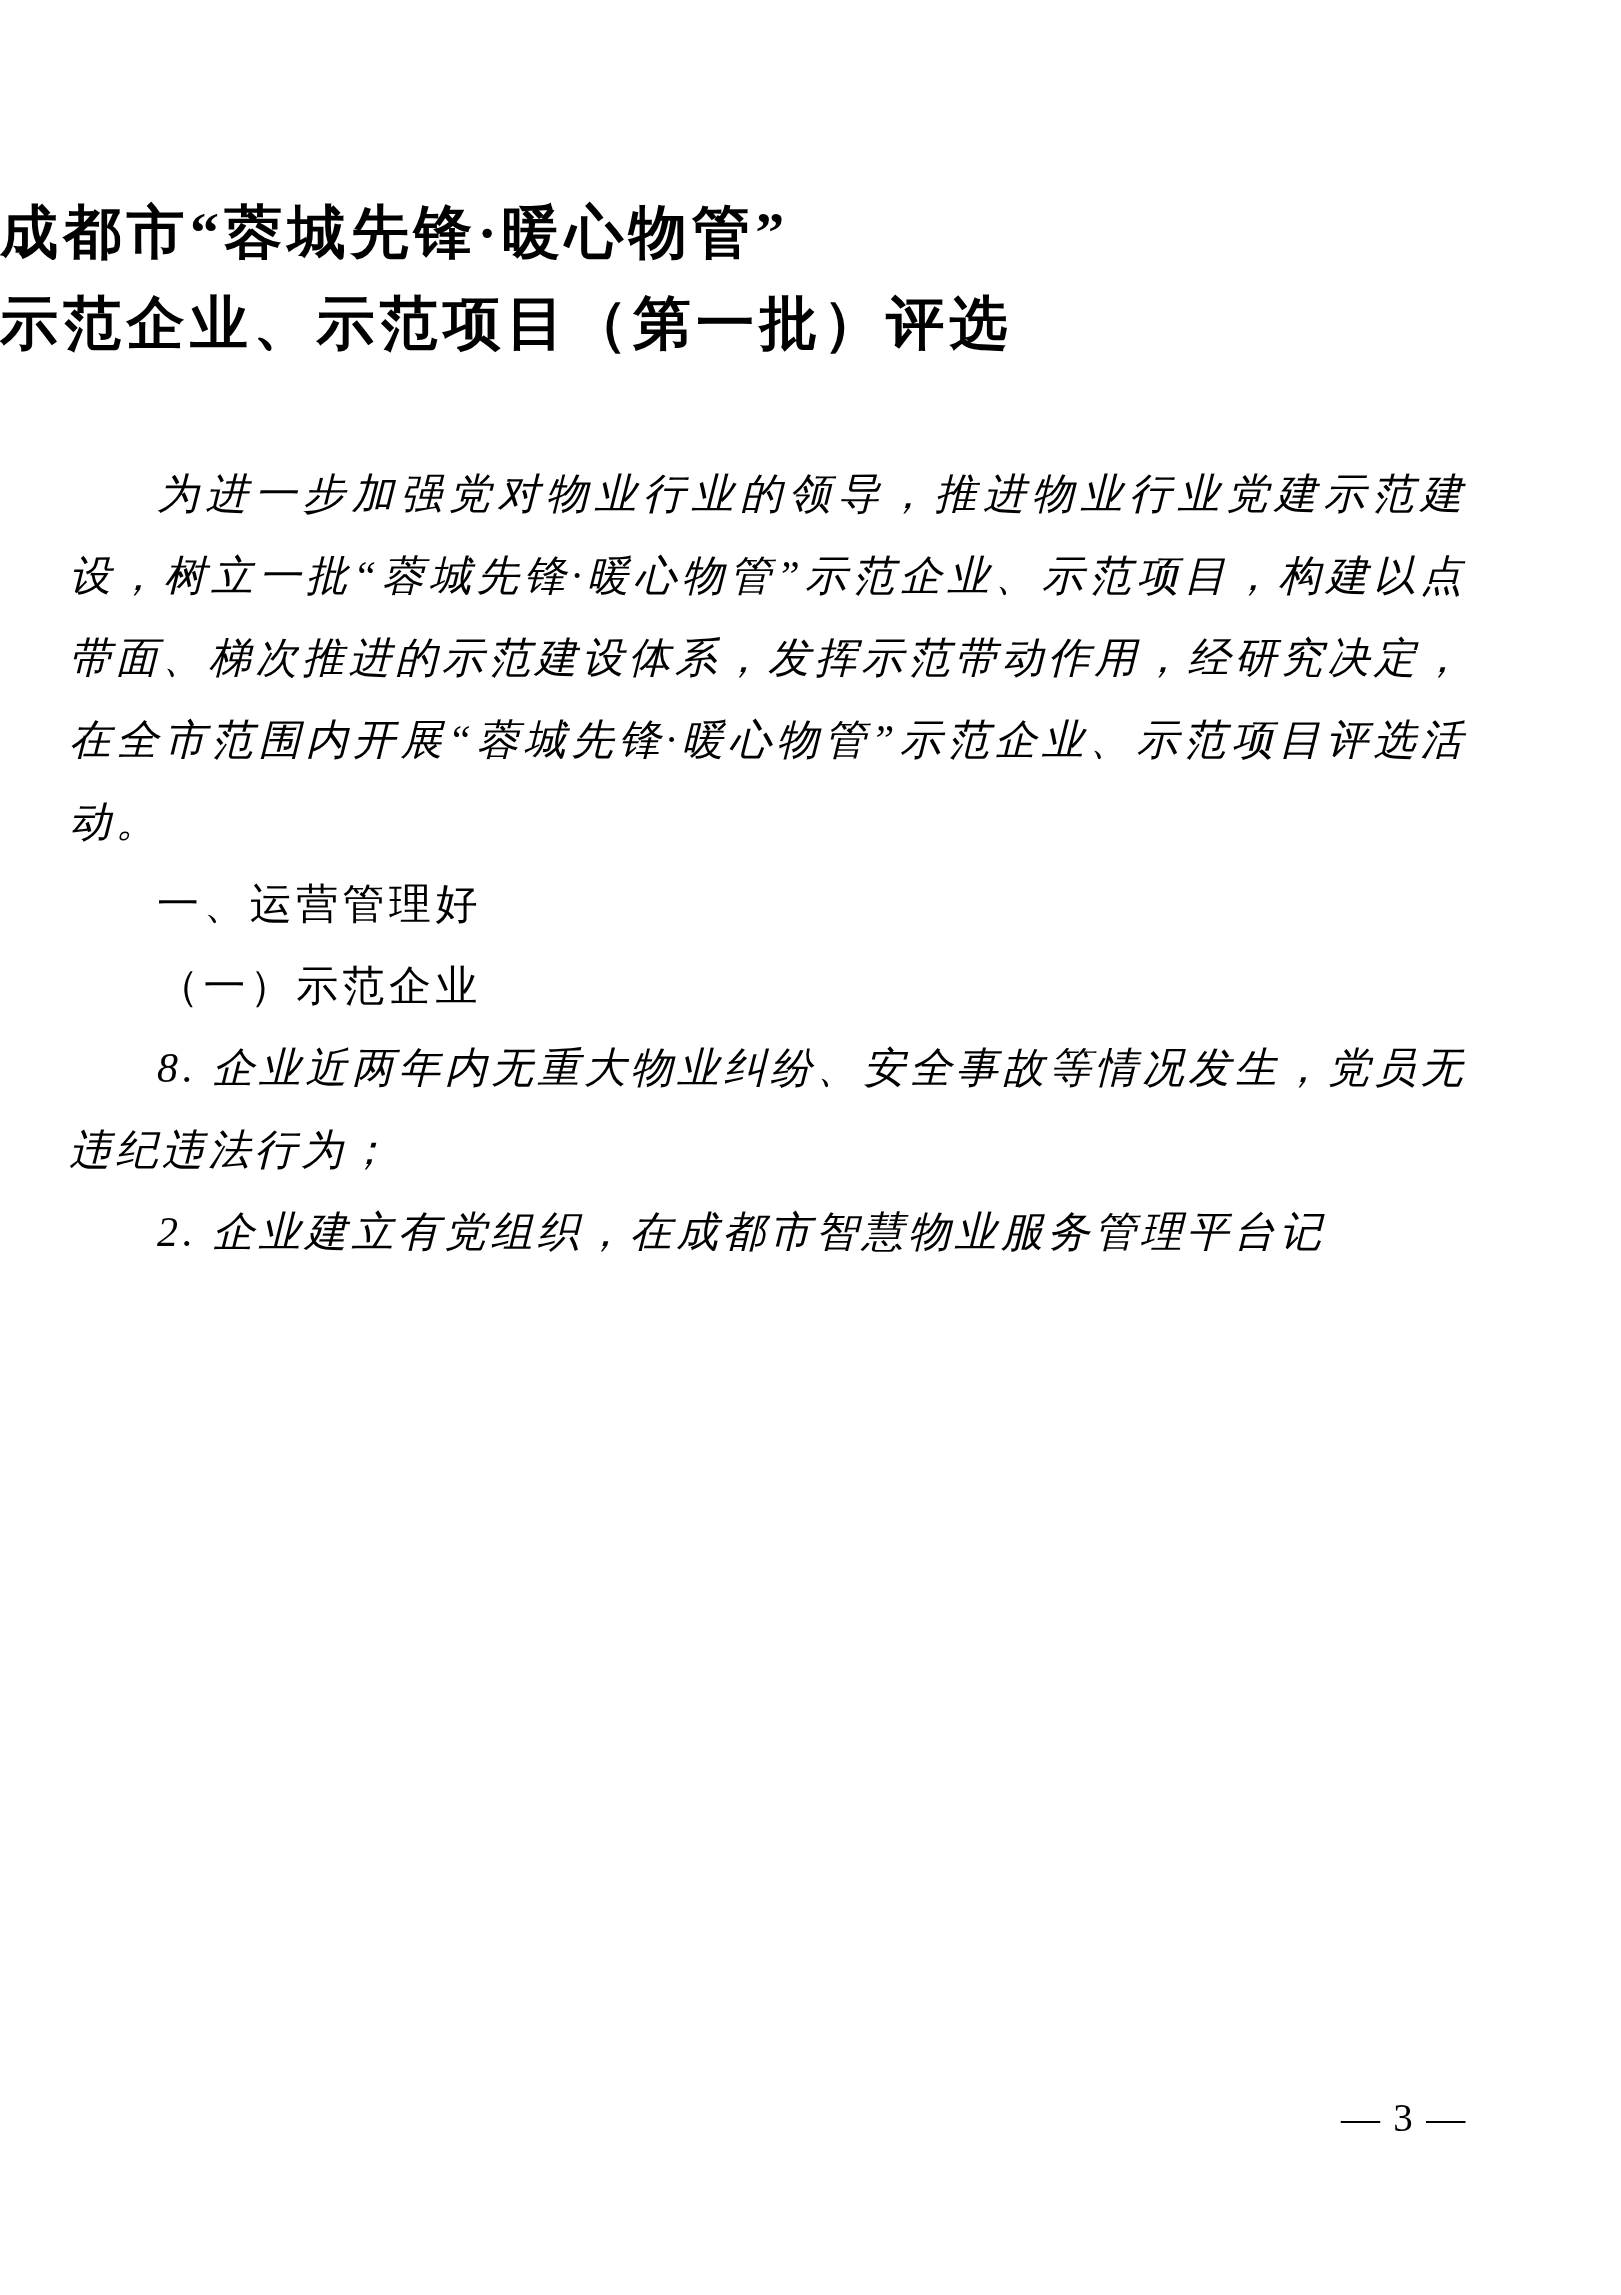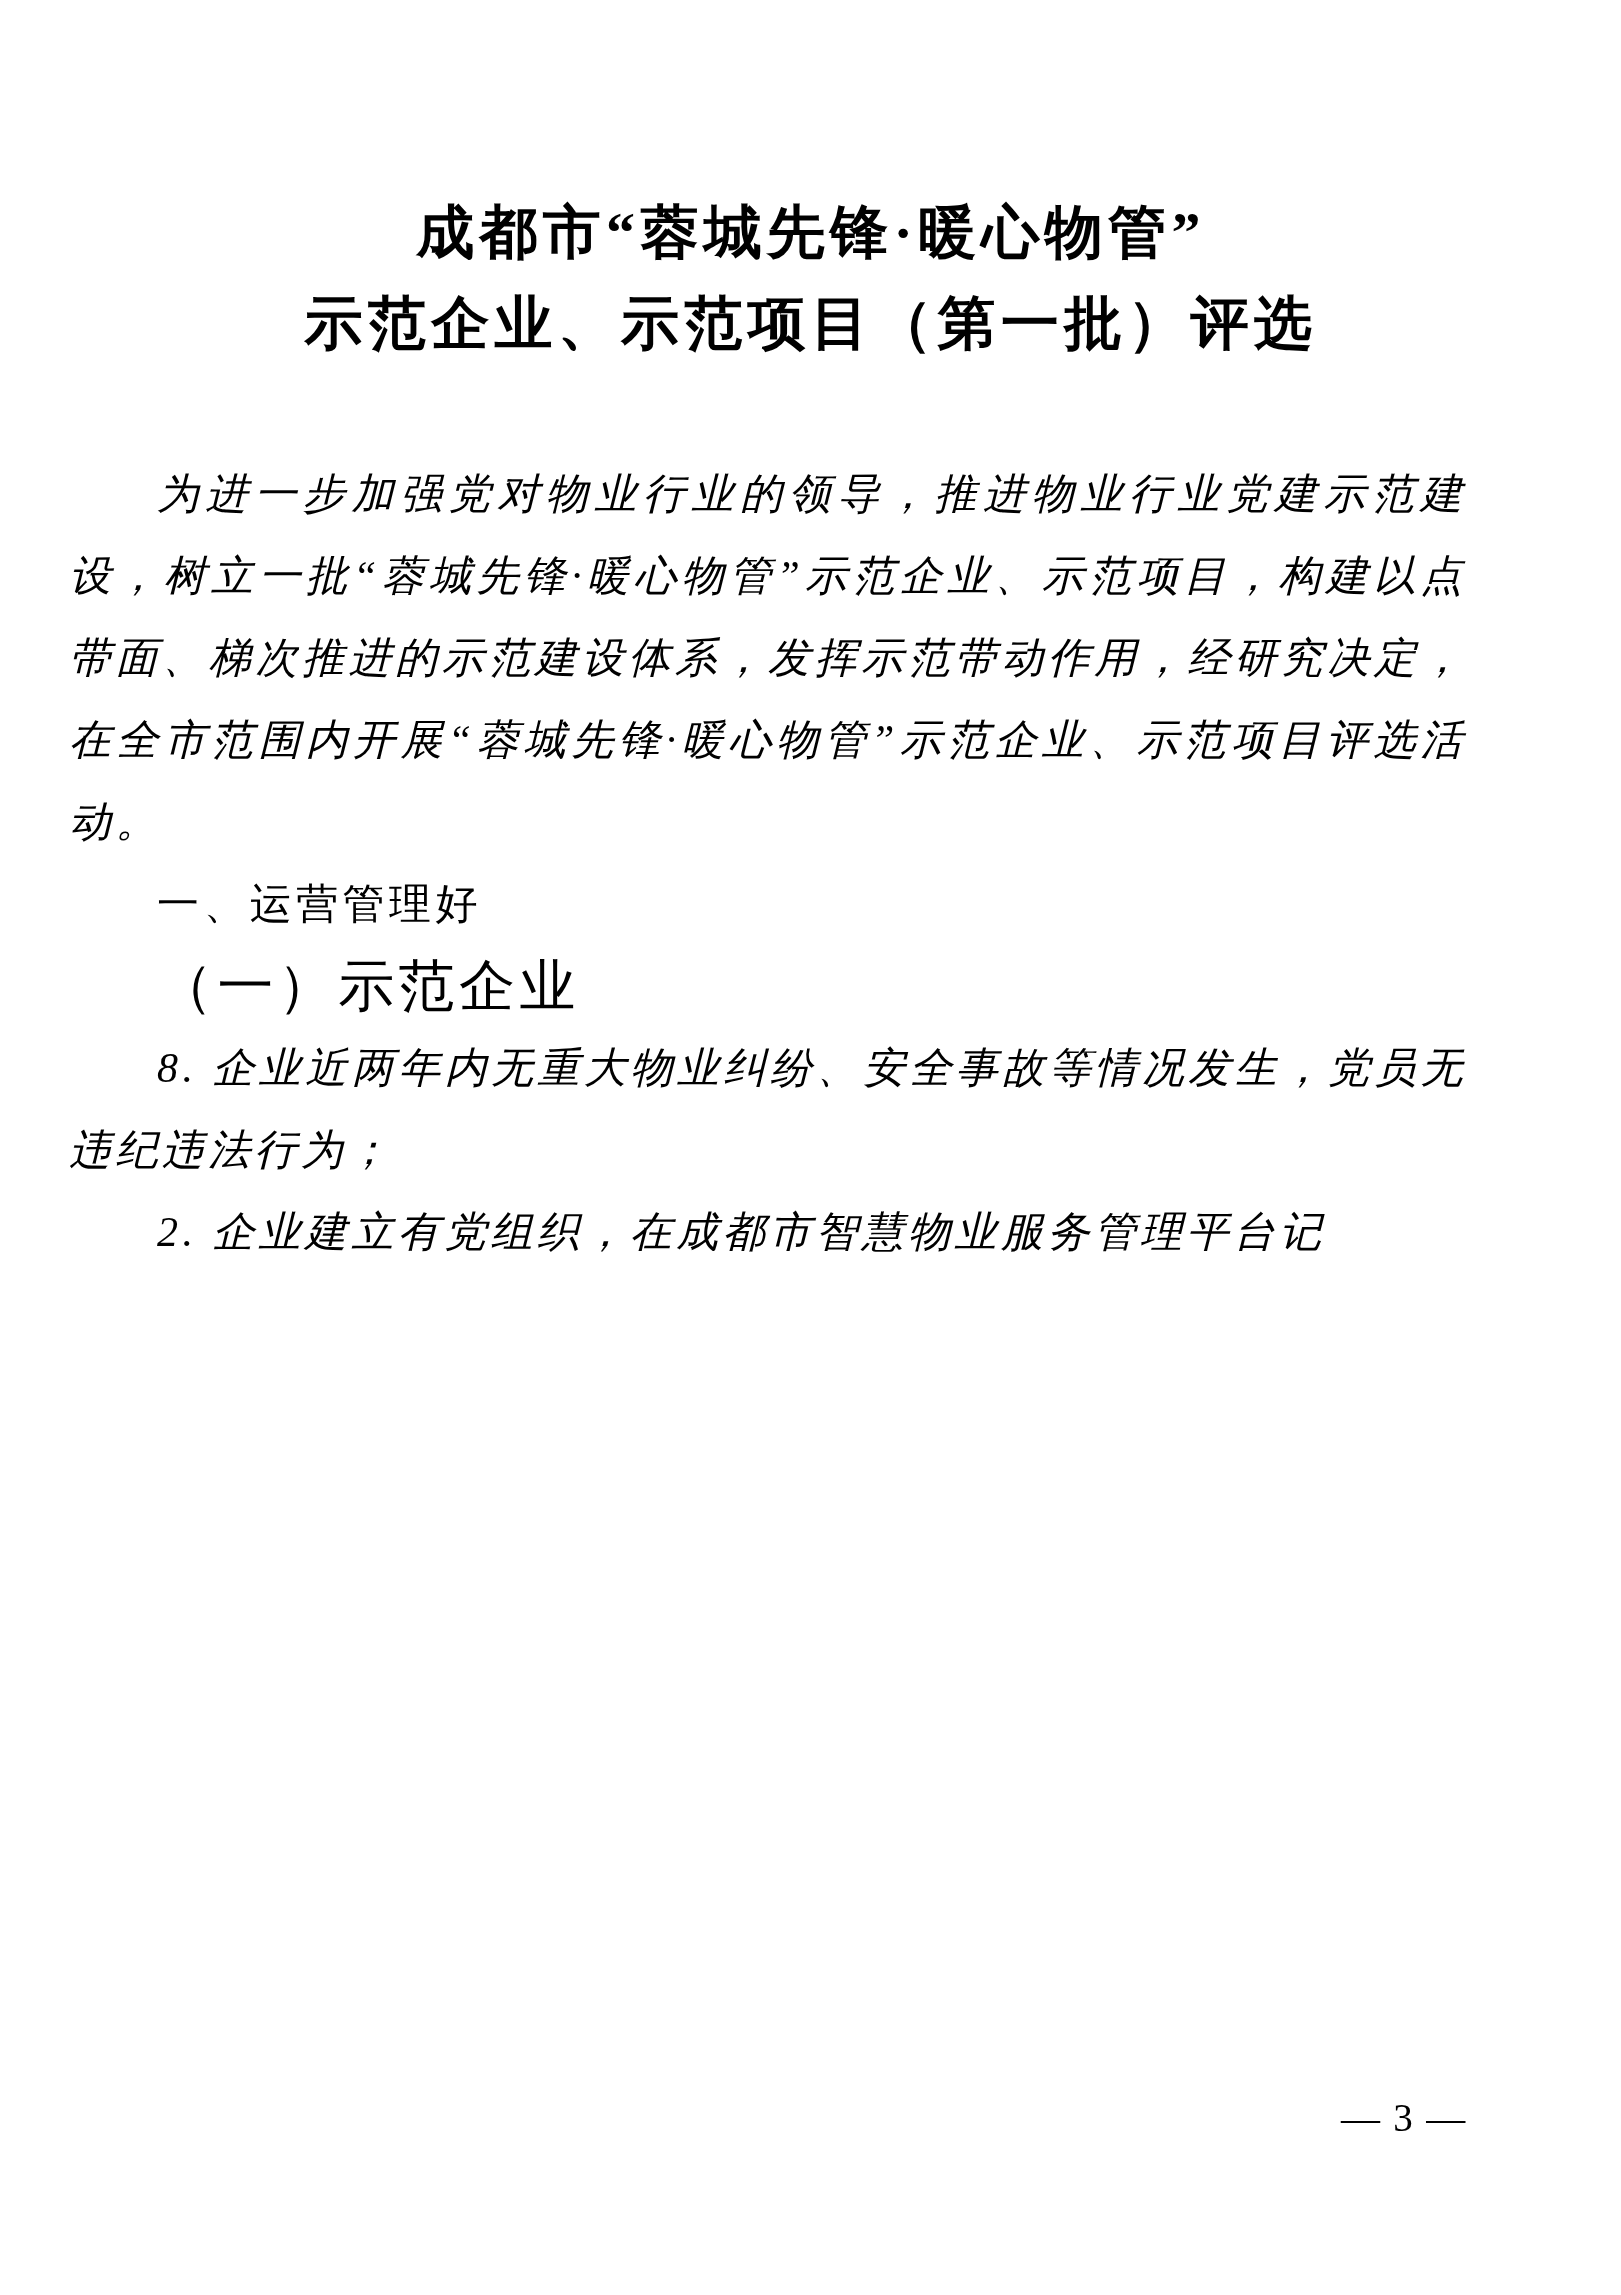--- a/index.html
+++ b/index.html
@@ -10,21 +10,21 @@
   .page {
     position: relative;
     width: 1622px;
     height: 2295px;
     background: #ffffff;
     color: #000000;
     overflow: hidden;
   }
   .doc-title {
     padding-top: 187px;
-    text-align: center;
+    text-align: left;
     font-family: "Liberation Serif", "DejaVu Serif", serif;
     font-weight: bold;
     font-size: 58px;
     line-height: 91px;
     letter-spacing: 5.3px;
   }
   .content {
     margin: 84px 155px 0 69px;
     font-size: 42px;
     line-height: 82px;
@@ -43,21 +43,21 @@
   }
   .h-black {
     font-family: "Liberation Sans", "DejaVu Sans", sans-serif;
     font-weight: bold;
     font-size: 42px;
     text-indent: 88px;
   }
   .h-kai {
     font-family: "Liberation Serif", "DejaVu Serif", serif;
     font-weight: bold;
-    font-size: 56px;
+    font-size: 42px;
     text-indent: 88px;
   }
   .page-number {
     position: absolute;
     top: 2097px;
     right: 155px;
     font-family: "Liberation Serif", "DejaVu Serif", serif;
     font-size: 39px;
     line-height: 42px;
     letter-spacing: 1.8px;

